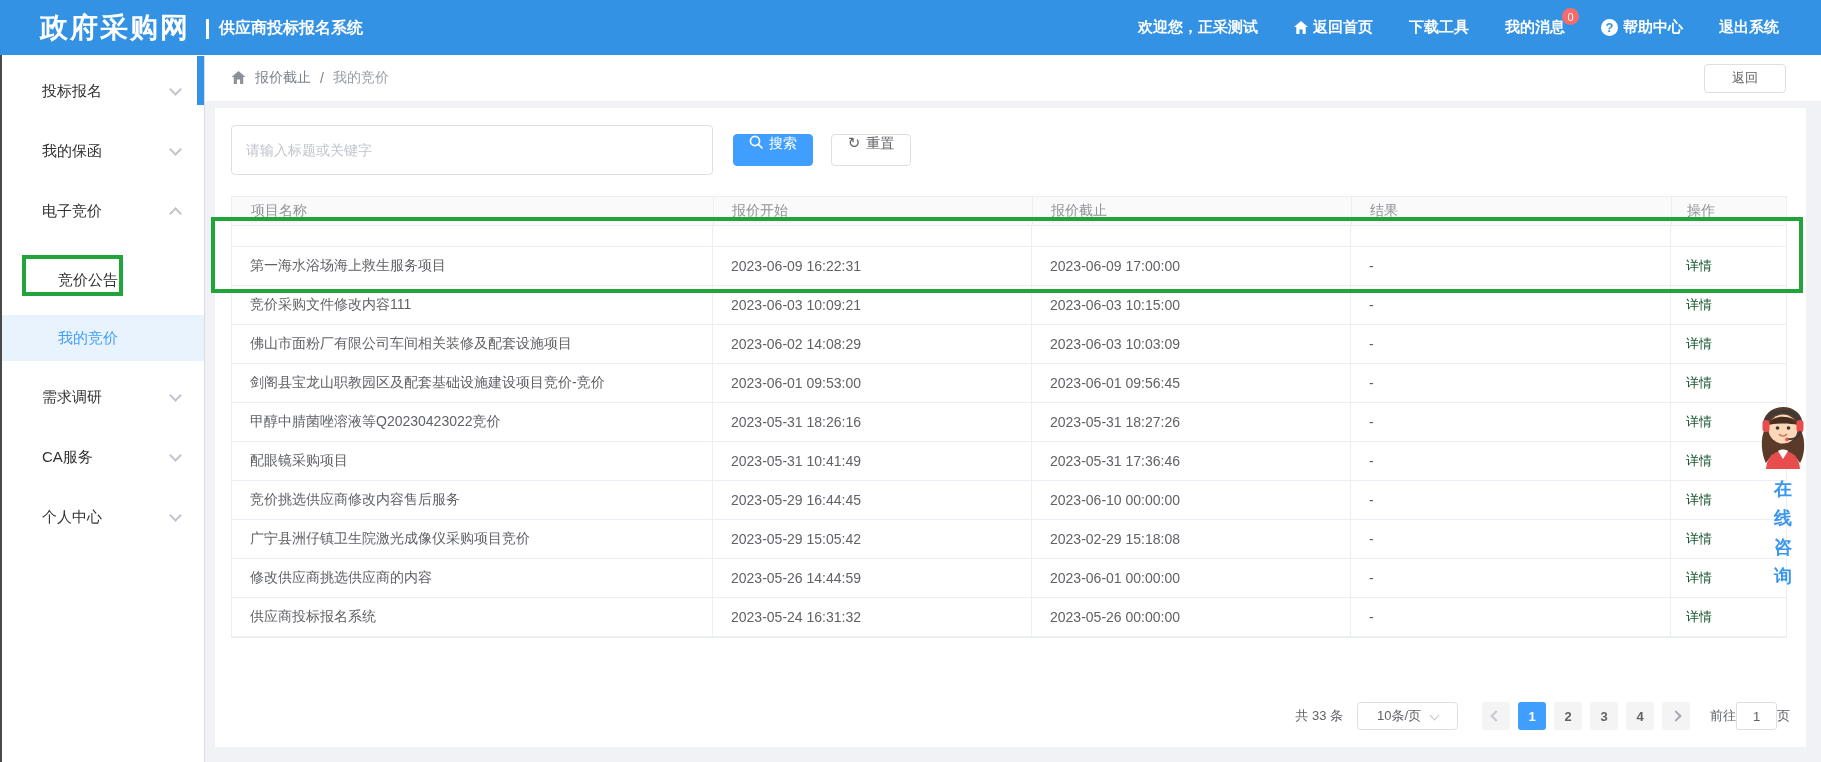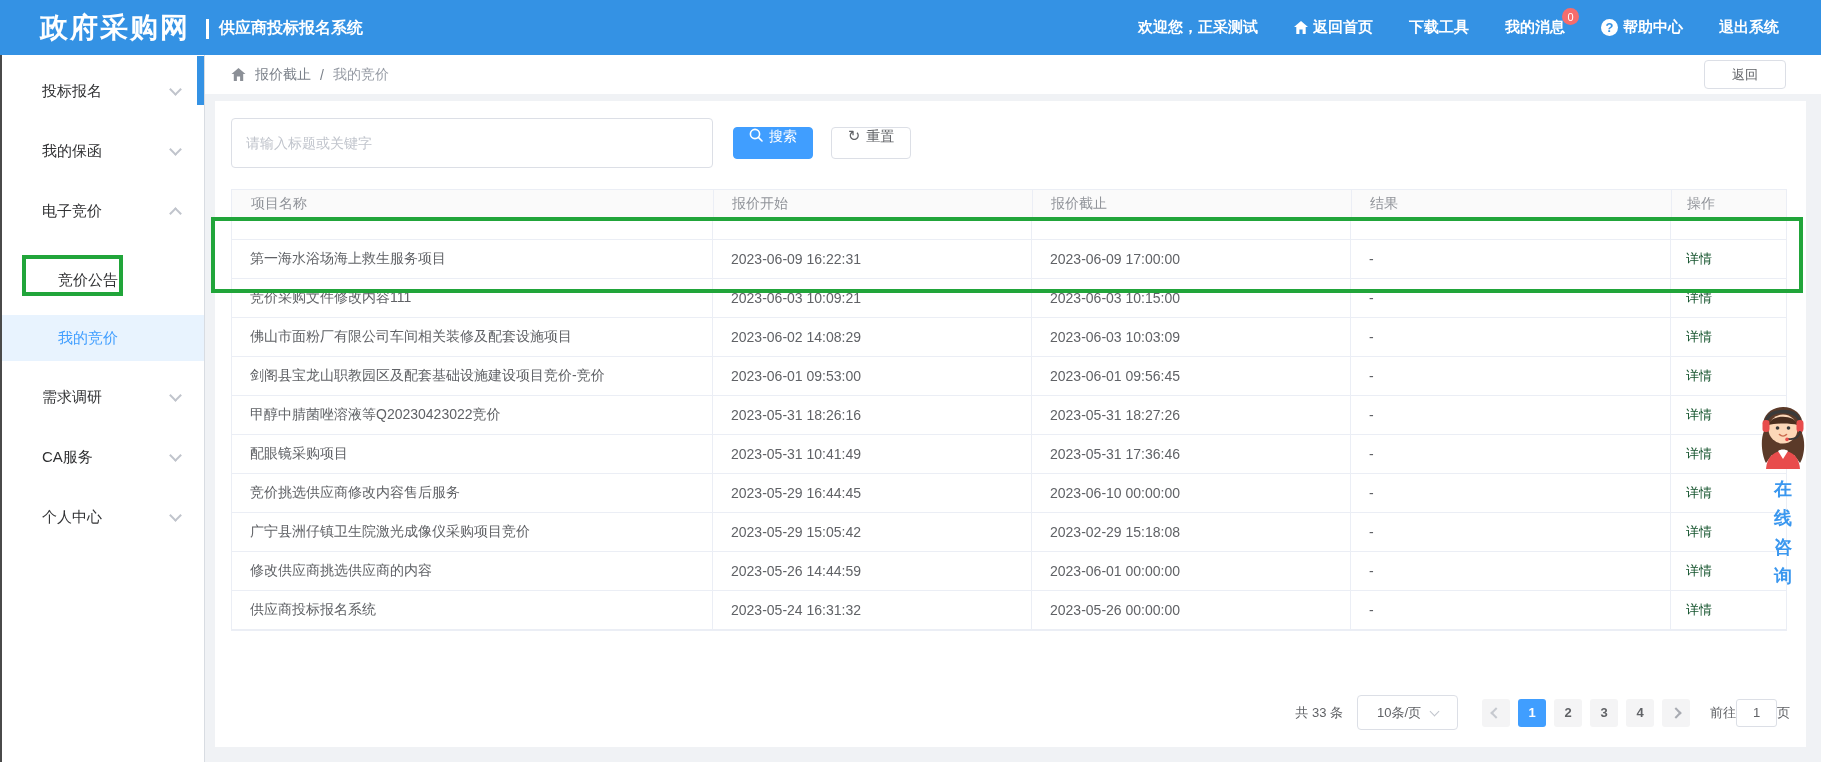--- a/index.html
+++ b/index.html
@@ -54,21 +54,21 @@
   .t-spacer { height:21px; }
   .t-body-row { height:39px; color:#606266; }
   .t-cell { display:flex; align-items:center; padding:0 18px; border-right:1px solid #ebeef5; overflow:hidden; white-space:nowrap; }
   .t-cell:last-child { border-right:none; }
   .c1 { width:481px; } .c2 { width:319px; } .c3 { width:319px; } .c4 { width:320px; } .c5 { width:113px; padding:0 15px; }
   .detail-link { color:#14532d; font-size:13px; cursor:pointer; text-decoration:none; }
 
   
   .pager-row { display:flex; align-items:center; justify-content:flex-end; margin-top:64px; color:#606266; font-size:13px; }
   .pg-total { margin-right:14px; }
-  .pg-select { width:101px; height:35px; border:1px solid #dcdfe6; border-radius:4px; display:flex; align-items:center; justify-content:center; gap:10px; color:#606266; cursor:pointer; margin-right:20px; background:#fff; }
+  .pg-select { width:101px; height:28px; border:1px solid #dcdfe6; border-radius:4px; display:flex; align-items:center; justify-content:center; gap:10px; color:#606266; cursor:pointer; margin-right:20px; background:#fff; }
   .pg-select .chev { width:7px; height:7px; border-width:1.5px; margin-top:-2px; }
   .pg-btn { min-width:28px; height:28px; background:#f4f4f5; border-radius:3px; margin:0 4px; display:flex; align-items:center; justify-content:center; font-weight:bold; color:#606266; cursor:pointer; }
   .pg-btn.active { background:#409eff; color:#fff; }
   .arrow-glyph { width:8px; height:8px; border-right:2px solid #a8abb2; border-bottom:2px solid #a8abb2; }
   .arrow-glyph.left  { transform:rotate(135deg); border-color:#c6c9cf; }
   .arrow-glyph.right { transform:rotate(-45deg); }
   .pg-goto { margin-left:16px; display:flex; align-items:center; }
   .pg-input { width:41px; height:28px; border:1px solid #dcdfe6; border-radius:3px; text-align:center; font-size:13px; color:#606266; font-family:inherit; outline:none; }
 
   

